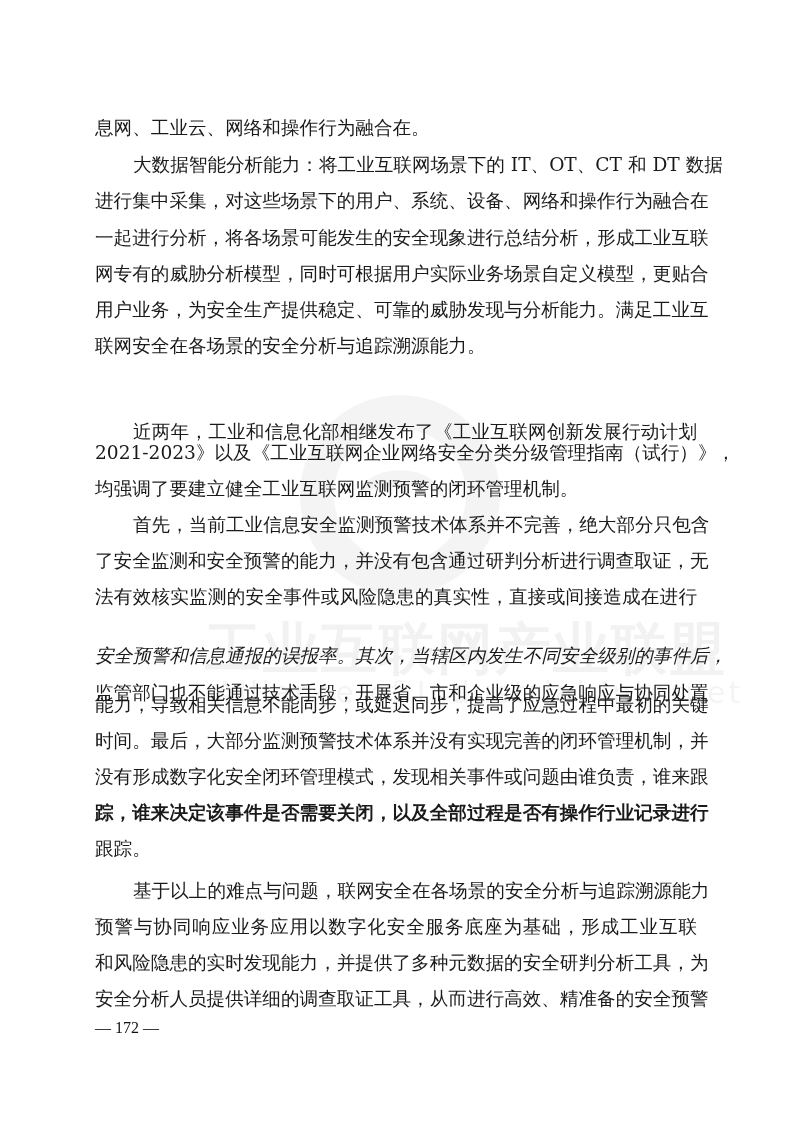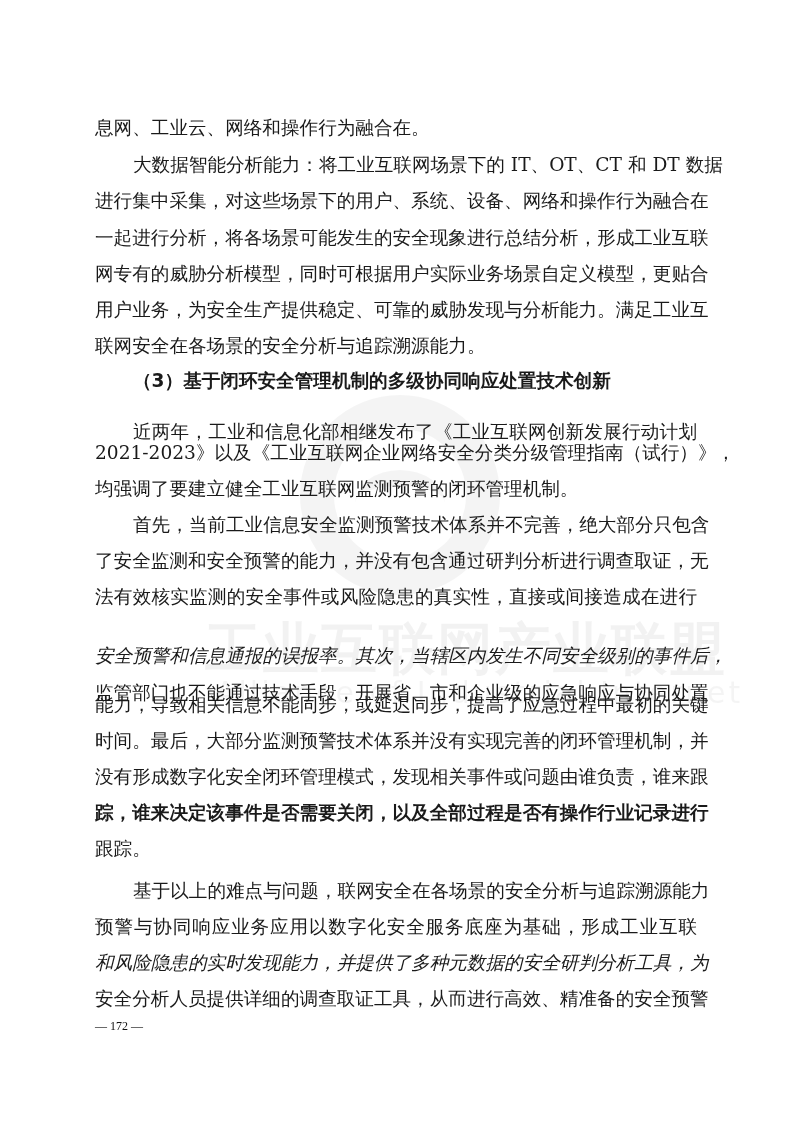--- a/index.html
+++ b/index.html
@@ -5,21 +5,21 @@
   html, body { margin: 0; padding: 0; background: #ffffff; }
   body { width: 793px; height: 1122px; position: relative; overflow: hidden;
          font-family: "DejaVu Serif", "Liberation Serif", serif; color: #1a1a1a; }
   .page { position: absolute; left: 0; top: 0; width: 793px; height: 1122px; }
   .line { position: absolute; left: 95px; width: 602px; height: 24px; line-height: 24px;
           font-size: 18.6px; white-space: nowrap; text-align: justify; text-align-last: justify; letter-spacing: 0; }
   .line.indent { left: 133px; width: 564px; }
   .line.last { text-align-last: left; }
   .heading { position: absolute; left: 133px; height: 26px; line-height: 26px; font-size: 18.6px;
              font-weight: bold; font-family: "DejaVu Sans", "Liberation Sans", sans-serif; white-space: nowrap; }
-  .pagenum { position: absolute; left: 95px; top: 1019px; font-size: 12px;
+  .pagenum { position: absolute; left: 95px; top: 1019px; font-size: 16px;
              font-family: "Liberation Serif", "DejaVu Serif", serif; color: #111; }
   .wm-logo { position: absolute; left: 300px; top: 395px; width: 200px; height: 200px; border-radius: 50%;
              border: 34px solid rgba(0,0,0,0.045); box-sizing: border-box; }
   .wm-logo-inner { position: absolute; left: 355px; top: 470px; width: 90px; height: 50px;
                    border-top: 16px solid rgba(0,0,0,0.045); border-radius: 50% 50% 0 0; }
   .wm-text { position: absolute; left: 205px; top: 612px; font-size: 56px; font-weight: bold;
              font-family: Liberation Sans, sans-serif; color: rgba(0,0,0,0.05); letter-spacing: 2px; white-space: nowrap; }
   .wm-sub { position: absolute; left: 215px; top: 675px; font-size: 30px;
             font-family: "DejaVu Sans", "Liberation Sans", sans-serif; color: rgba(0,0,0,0.045); letter-spacing: 3px; white-space: nowrap; }
 </style>
@@ -48,20 +48,19 @@
       <div class="line" style="top: 585px;">法有效核实监测的安全事件或风险隐患的真实性，直接或间接造成在进行</div>
       <div class="line" style="top: 644px; font-style: italic;">安全预警和信息通报的误报率。其次，当辖区内发生不同安全级别的事件后，</div>
       <div class="line" style="top: 657px; margin-top: 24px;">监管部门也不能通过技术手段，开展省、市和企业级的应急响应与协同处置</div>
       <div class="line" style="top: 693px;">能力，导致相关信息不能同步，或延迟同步，提高了应急过程中最初的关键</div>
       <div class="line" style="top: 729px;">时间。最后，大部分监测预警技术体系并没有实现完善的闭环管理机制，并</div>
       <div class="line" style="top: 765px;">没有形成数字化安全闭环管理模式，发现相关事件或问题由谁负责，谁来跟</div>
       <div class="line" style="top: 801px; font-weight: bold;">踪，谁来决定该事件是否需要关闭，以及全部过程是否有操作行业记录进行</div>
       <div class="line last" style="top: 837px;">跟踪。</div>
       <div class="line indent" style="top: 879px;">基于以上的难点与问题，联网安全在各场景的安全分析与追踪溯源能力</div>
       <div class="line" style="top: 915px;">预警与协同响应业务应用以数字化安全服务底座为基础，形成工业互联</div>
-      <div class="line" style="top: 951px; font-style: italic;">和风险隐患的实时发现能力，并提供了多种元数据的安全研判分析工具，为</div>
+      <div class="line" style="top: 951px;">和风险隐患的实时发现能力，并提供了多种元数据的安全研判分析工具，为</div>
       <div class="line" style="top: 987px;">安全分析人员提供详细的调查取证工具，从而进行高效、精准备的安全预警</div>
     </div>
 
-  <div class="heading" id="section-heading" style="top: 368px;">（3）基于闭环安全管理机制的多级协同响应处置技术创新</div>
 
   <div class="pagenum">— 172 —</div>
 </div>
 
 </body></html>

